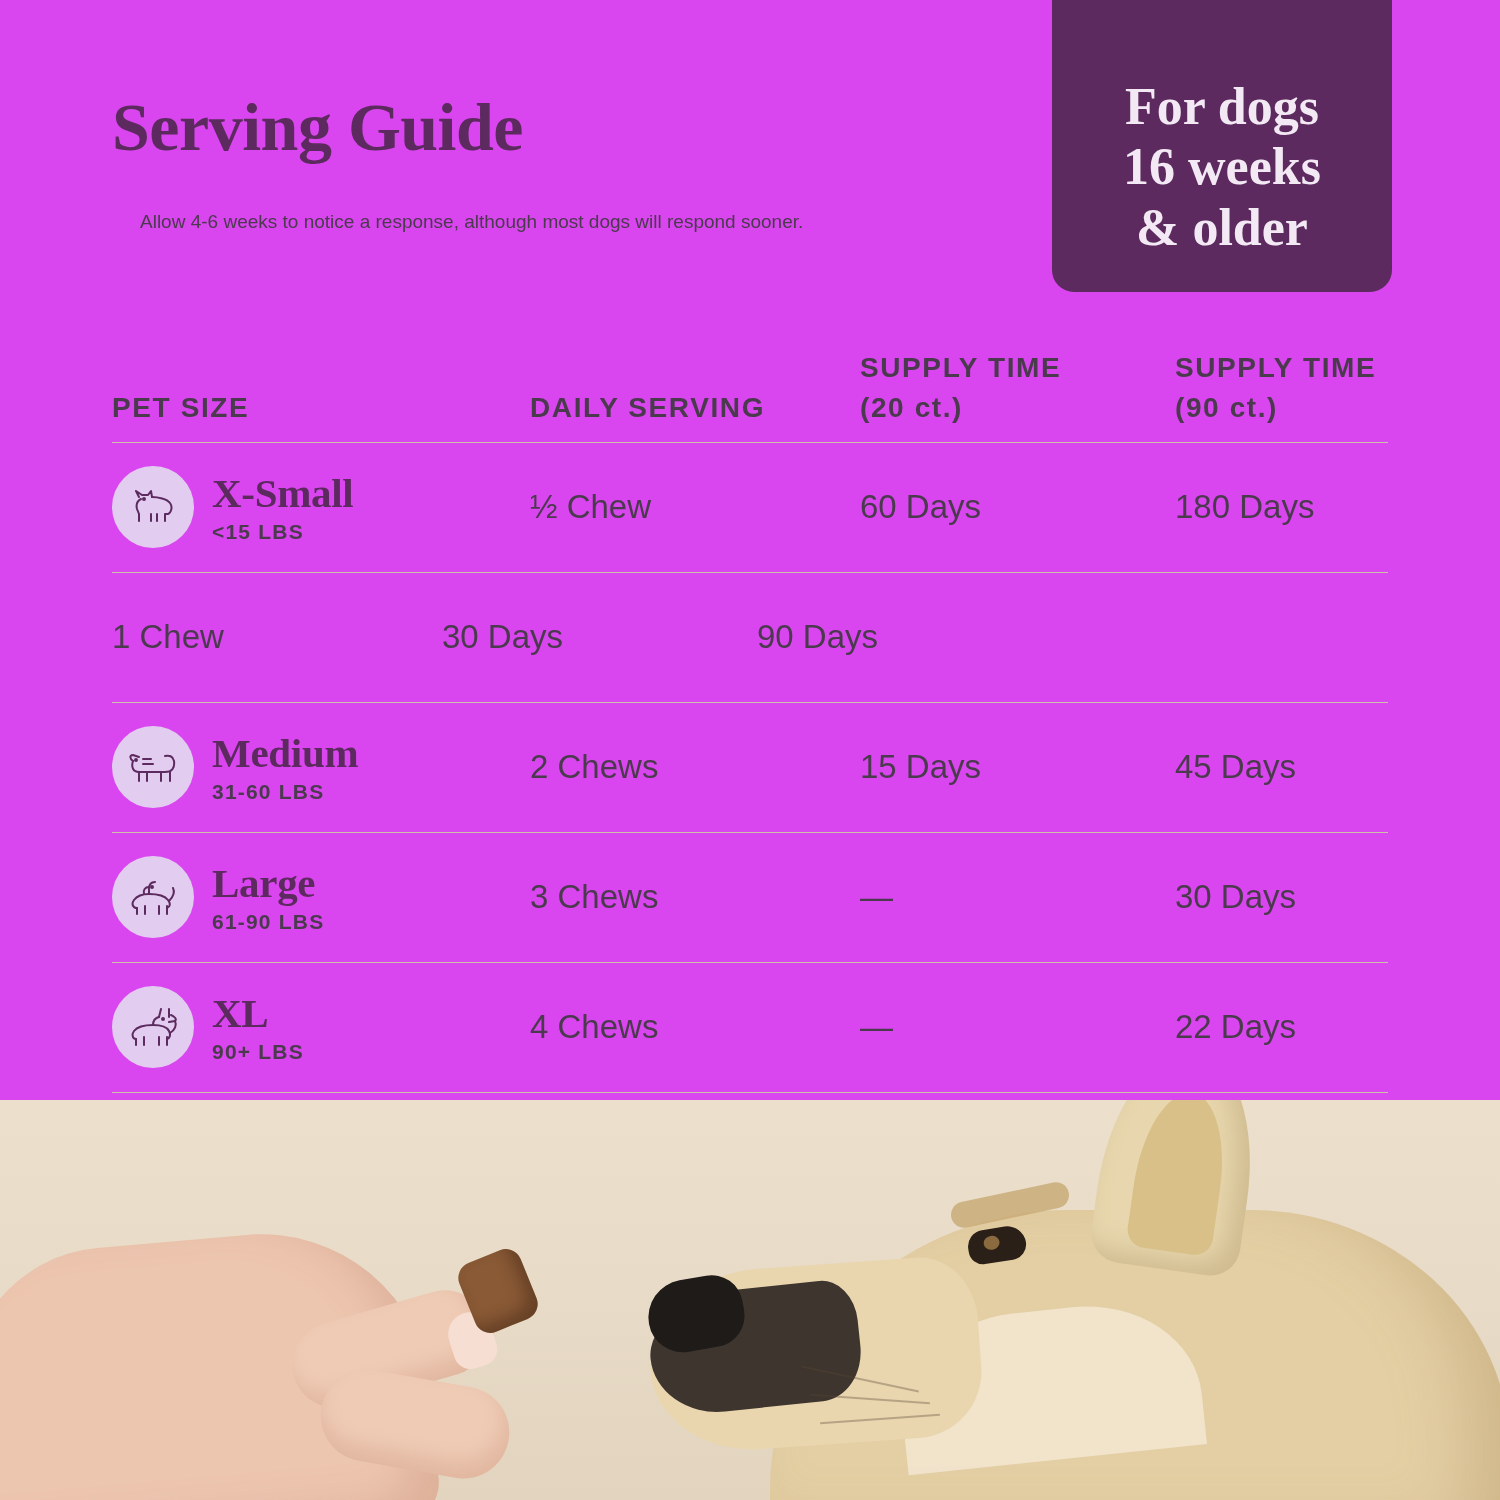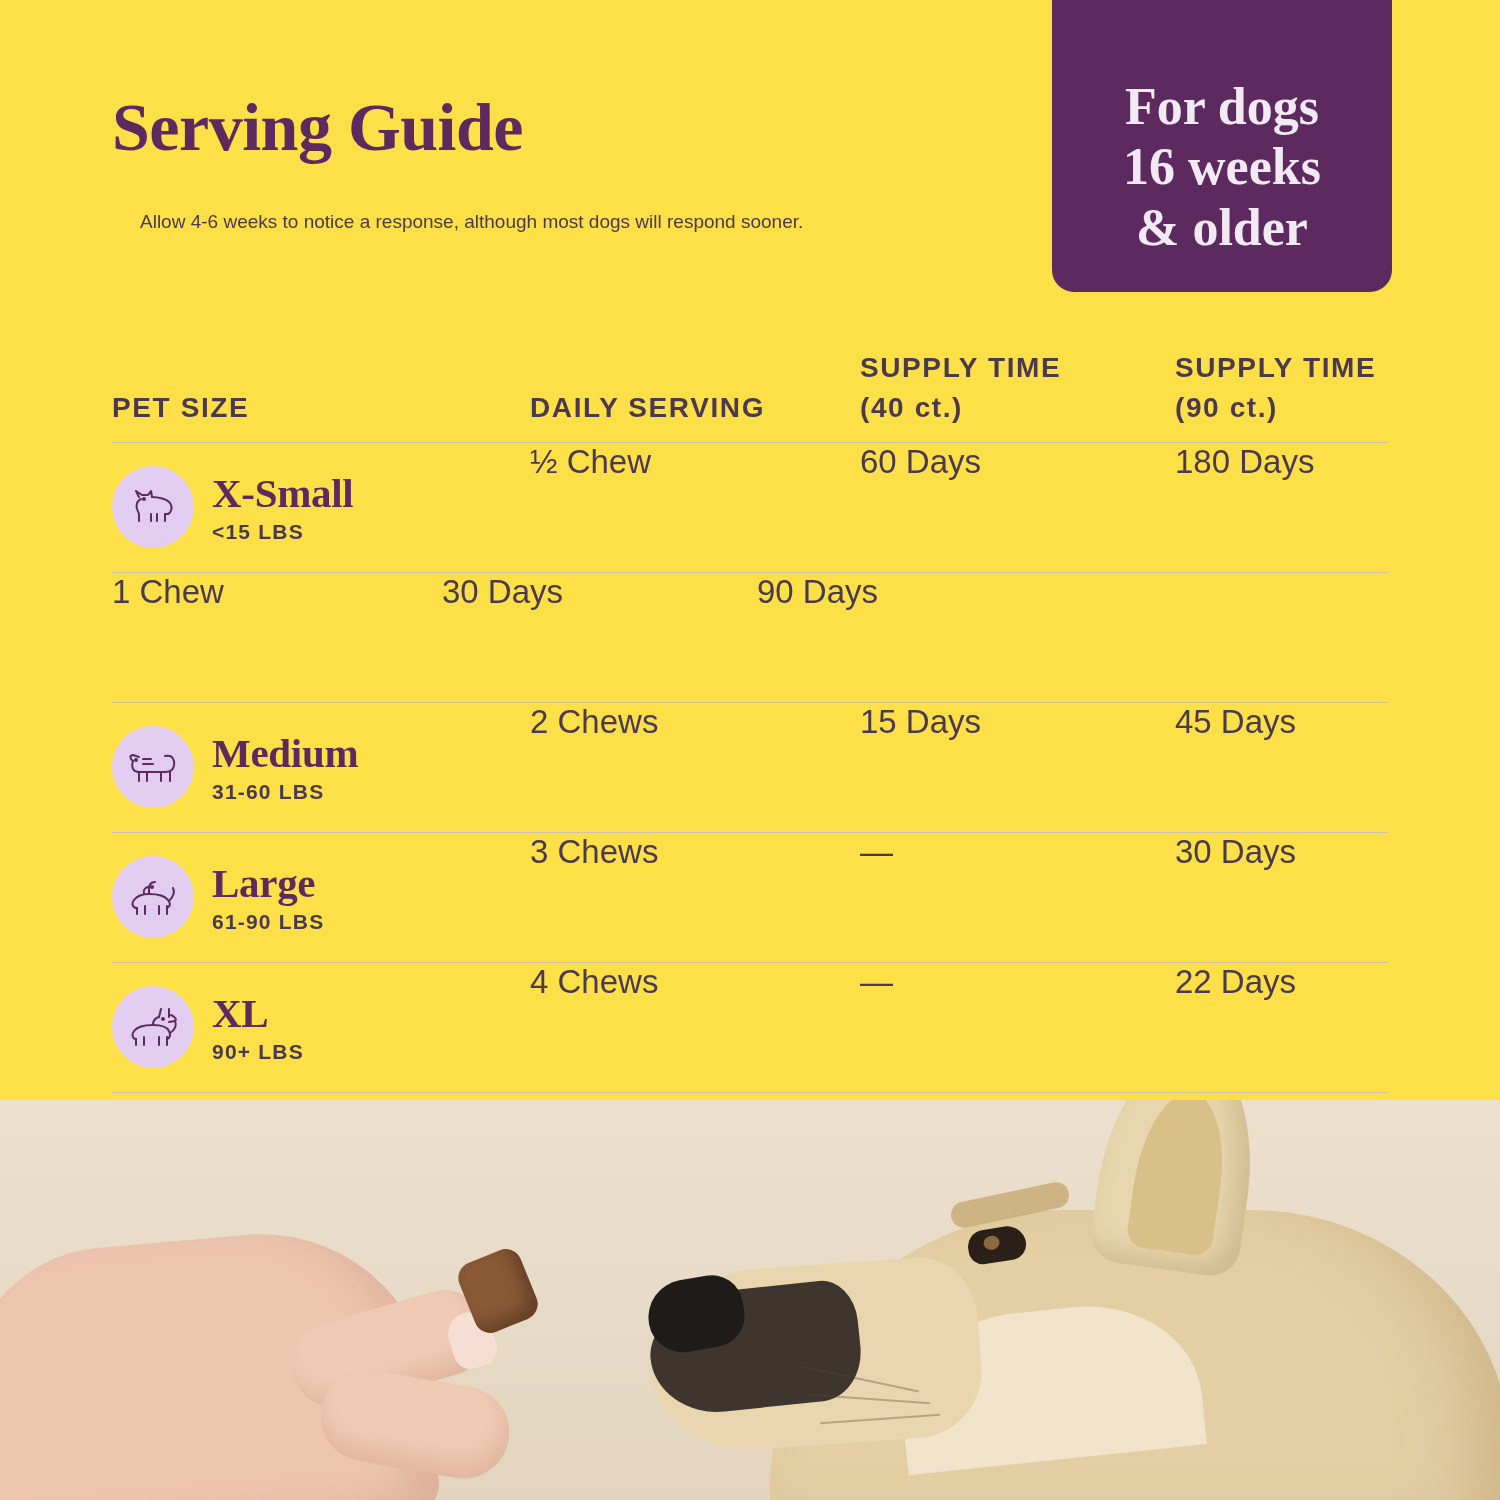--- a/index.html
+++ b/index.html
@@ -10,21 +10,21 @@
     width: 1500px;
     height: 1500px;
     background: #ece0cd;
     font-family: "Liberation Sans", sans-serif;
     overflow: hidden;
     position: relative;
   }
   .page {
     position: absolute;
     inset: 0;
-    background: #fde047;
+    background: #d946ef;
     padding-left: 24px;
   }
 
   
   .title {
     position: absolute;
     left: 112px;
     top: 88px;
     font-family: "Liberation Serif", serif;
     font-weight: bold;
@@ -71,20 +71,21 @@
 
   
   .table {
     position: absolute;
     left: 112px;
     top: 348px;
     width: 1276px;
   }
   .row {
     display: flex;
+    align-items: center;
     border-bottom: 1.5px solid #cfc0ab;
   }
   .row.head {
     align-items: flex-end;
     padding-bottom: 14px;
     border-bottom: 1.5px solid #cfc0ab;
   }
   .row.body {
     height: 129px;
   }
@@ -329,21 +330,21 @@
 
     <div class="row head">
       <div class="c-size hd">
         <span>PET SIZE</span>
       </div>
       <div class="c-daily hd">
         <span>DAILY SERVING</span>
       </div>
       <div class="c-s30 hd">
         <span>SUPPLY TIME</span>
-        <span class="l2">(40 ct.)</span>
+        <span class="l2">(20 ct.)</span>
       </div>
       <div class="c-s90 hd">
         <span>SUPPLY TIME</span>
         <span class="l2">(90 ct.)</span>
       </div>
     </div>
 
     <div class="row body">
       <div class="c-size sizecell">
         <span class="dogicon">

